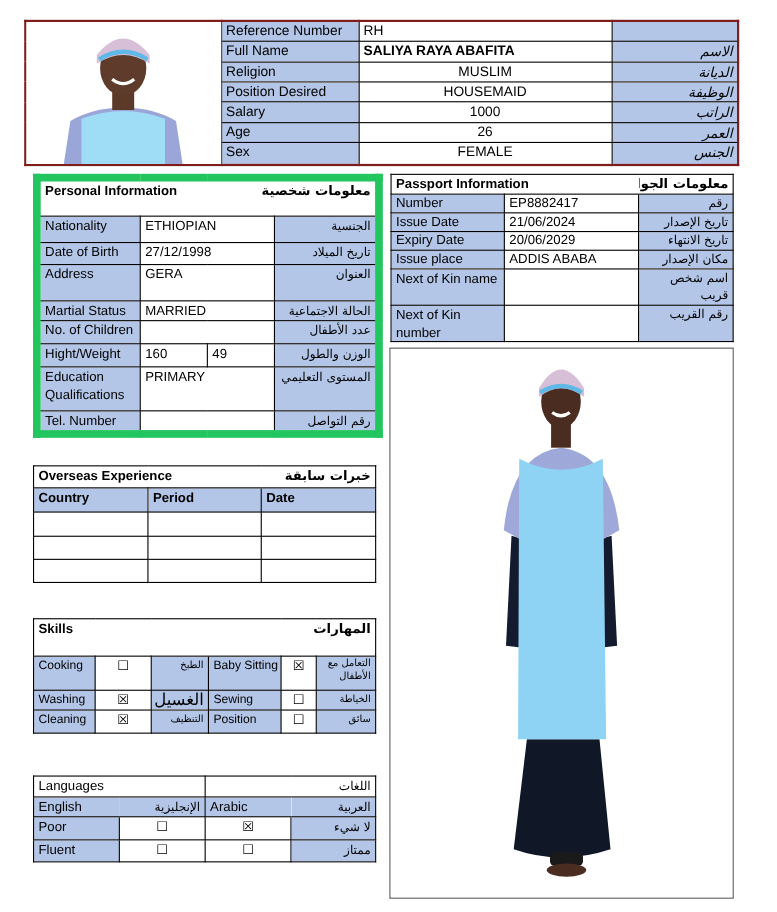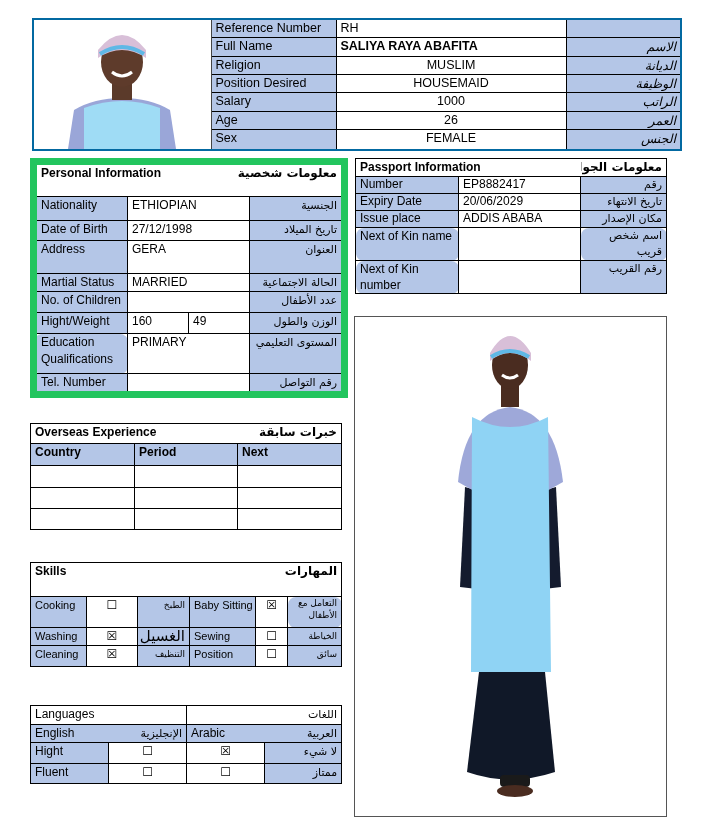--- a/index.html
+++ b/index.html
@@ -4,24 +4,24 @@
 <style>
   html,body{margin:0;padding:0;background:#ffffff;}
   body{width:706px;height:829px;position:relative;overflow:hidden;font-family:"Liberation Sans","DejaVu Sans",sans-serif;font-size:12px;color:#000;}
   .abs{position:absolute;box-sizing:border-box;}
   table{border-collapse:collapse;table-layout:fixed;position:absolute;}
   td{border:1px solid #000;padding:0 4px;box-sizing:border-box;vertical-align:top;overflow:hidden;white-space:nowrap;line-height:17px;}
   .lbl{background:#b4c6e7;}
   .ar{direction:rtl;text-align:right;font-family:"DejaVu Sans",sans-serif;font-size:11px;}
   .ctr{text-align:center;}
   .bold{font-weight:bold;}
-  .wrap{white-space:normal;border-radius:8px;}
+  .wrap{white-space:normal;}
   .box{display:inline-block;font-size:12px;line-height:17px;}
   
-  #top{left:32px;top:18px;width:650px;border:2px solid #0369a1;}
+  #top{left:22px;top:18px;width:650px;border:2px solid #7f1d1d;}
   #top td{height:18.4px;line-height:17px;font-size:12.5px;}
   #top td.photo{padding:0;vertical-align:bottom;border:1px solid #444;}
   .ar-small{font-size:9px;font-style:italic;}
   
   .headshot{position:relative;width:100%;height:100%;overflow:hidden;background:#fff;}
   .fullphoto{left:354px;top:316px;width:313px;height:501px;border:1px solid #555;background:#fff;overflow:hidden;}
 </style>
 </head>
 <body>
 
@@ -151,20 +151,25 @@
       <tr>
     <td colspan="2" class="bold" style="height:18px;border-right:none;">Passport Information</td>
     <td class="ar bold" style="border-left:none;font-size:12px;">معلومات الجواز</td>
   </tr>
   <tr>
     <td class="lbl" style="height:17px;line-height:15px">Number</td>
     <td style="line-height:15px">EP8882417</td>
     <td class="lbl ar" style="line-height:15px">رقم</td>
   </tr>
   <tr>
+    <td class="lbl" style="height:17px;line-height:15px">Issue Date</td>
+    <td style="line-height:15px">21/06/2024</td>
+    <td class="lbl ar" style="line-height:15px">تاريخ الإصدار</td>
+  </tr>
+  <tr>
     <td class="lbl" style="height:17px;line-height:15px">Expiry Date</td>
     <td style="line-height:15px">20/06/2029</td>
     <td class="lbl ar" style="line-height:15px">تاريخ الانتهاء</td>
   </tr>
   <tr>
     <td class="lbl" style="height:17px;line-height:15px">Issue place</td>
     <td style="line-height:15px">ADDIS ABABA</td>
     <td class="lbl ar" style="line-height:15px">مكان الإصدار</td>
   </tr>
   <tr>
@@ -214,21 +219,21 @@
       <col style="width:104px">
     </colgroup>
   <tbody>
       <tr>
     <td colspan="2" class="bold" style="height:20px;border-right:none;">Overseas Experience</td>
     <td class="ar bold" style="border-left:none;font-size:12px;">خبرات سابقة</td>
   </tr>
   <tr>
     <td class="lbl bold" style="height:22px">Country</td>
     <td class="lbl bold">Period</td>
-    <td class="lbl bold">Next</td>
+    <td class="lbl bold">Date</td>
   </tr>
   <tr>
     <td style="height:22px"></td>
     <td></td>
     <td></td>
   </tr>
   <tr>
     <td style="height:21px"></td>
     <td></td>
     <td></td>
@@ -294,21 +299,21 @@
     <td colspan="2" style="height:19px">Languages</td>
     <td colspan="2" class="ar">اللغات</td>
   </tr>
   <tr>
     <td class="lbl" style="height:14px;border-right:none">English</td>
     <td class="lbl ar" style="border-left:none">الإنجليزية</td>
     <td class="lbl" style="border-right:none">Arabic</td>
     <td class="lbl ar" style="border-left:none">العربية</td>
   </tr>
   <tr>
-    <td class="lbl" style="height:21px">Hight</td>
+    <td class="lbl" style="height:21px">Poor</td>
     <td class="ctr"><span class="box">☐</span></td>
     <td class="ctr"><span class="box">☒</span></td>
     <td class="lbl ar">لا شيء</td>
   </tr>
   <tr>
     <td class="lbl" style="height:20px">Fluent</td>
     <td class="ctr"><span class="box">☐</span></td>
     <td class="ctr"><span class="box">☐</span></td>
     <td class="lbl ar">ممتاز</td>
   </tr>

